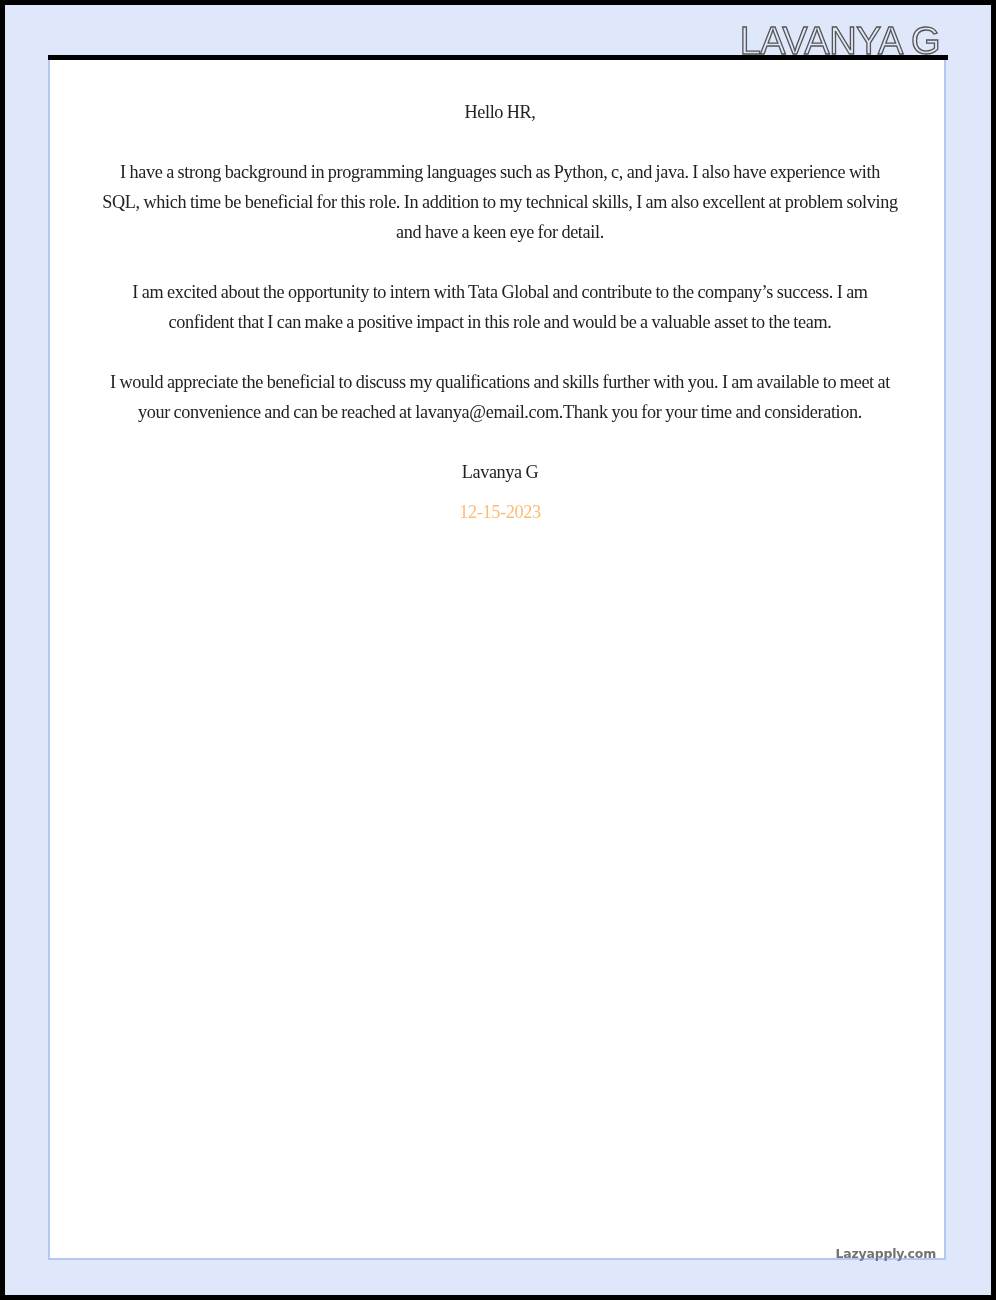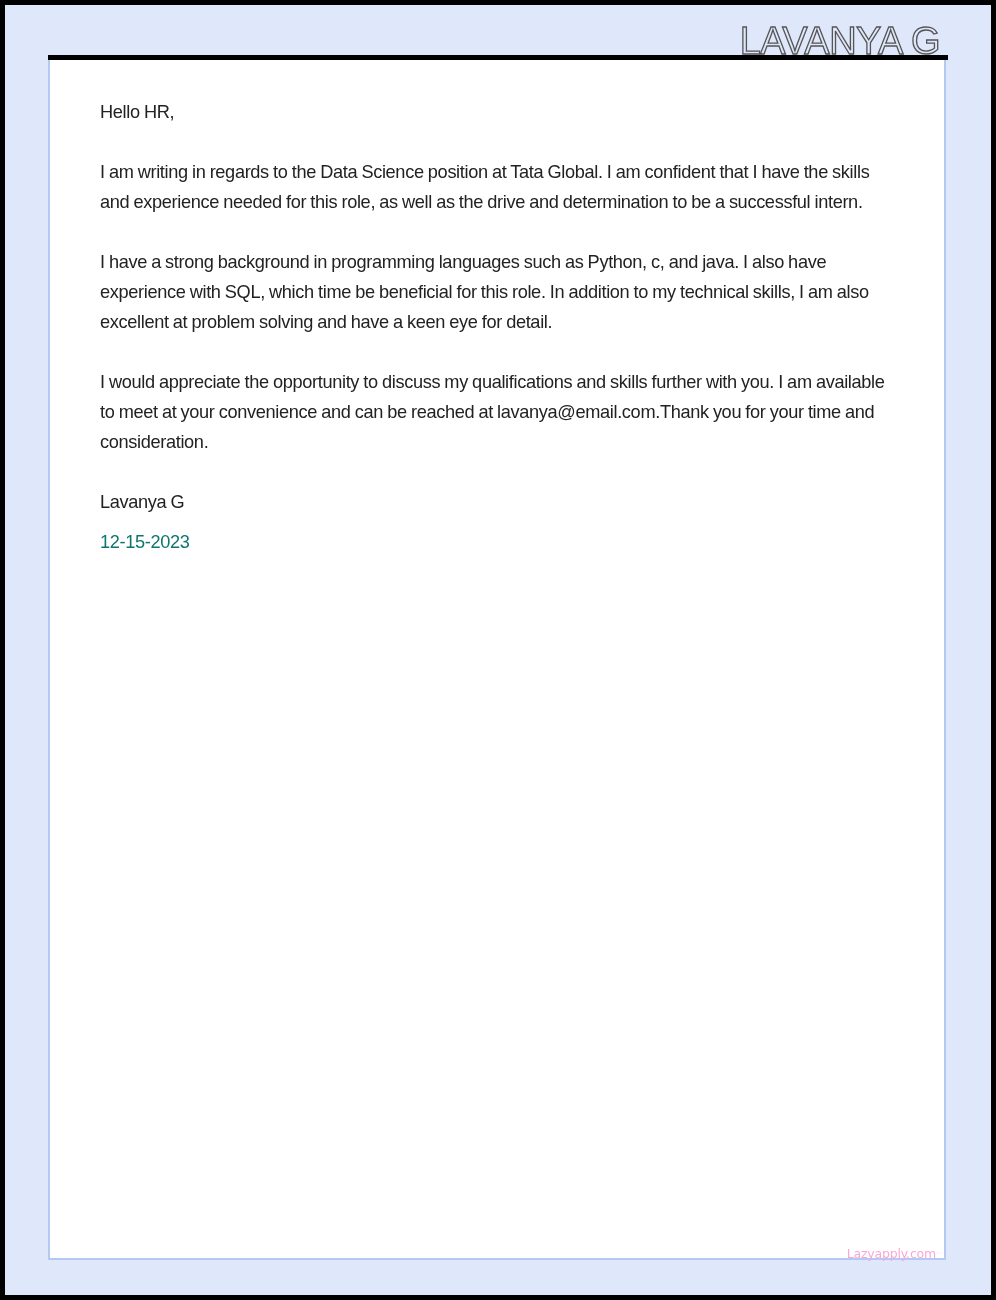--- a/index.html
+++ b/index.html
@@ -27,45 +27,45 @@
       border-right: 2px solid #b3c9f2;
       border-bottom: 2px solid #b3c9f2;
       box-sizing: border-box;
     }
     .top-rule {
       position: absolute; left: 48px; top: 55px; width: 900px; height: 5px;
       background: #000;
     }
     .letter {
       position: absolute; left: 100px; top: 97px; width: 800px;
-      font-family: Liberation Sans, sans-serif;
+      font-family: Liberation Serif, serif;
       font-size: 18.2px; line-height: 30px; color: #222;
-      letter-spacing: -0.35px; word-spacing: -0.5px;
+      letter-spacing: -0.35px; word-spacing: -0.5px; text-align: center;
     }
     .letter p { margin: 0 0 30px 0; }
     .letter .signature { margin: 0 0 10px 0; }
-    .letter .date { color: #0f766e; margin: 0; }
+    .letter .date { color: #fdba74; margin: 0; }
     .footer-brand {
       position: absolute; right: 60px; top: 1246px;
       font-family: "DejaVu Sans", sans-serif;
-      font-size: 12.5px; color: #f9a8d4; letter-spacing: -0.2px;
+      font-size: 12.5px; color: #737373; letter-spacing: -0.2px; font-weight: bold;
     }
   </style>
 </head>
 <body>
 
 <div class="frame">
   <div class="header-name">LAVANYA G</div>
 </div>
 
 <div class="page"></div>
 <div class="top-rule"></div>
 
 <div class="letter">
   <p>Hello HR,</p>
-  <p>I am writing in regards to the Data Science position at Tata Global. I am confident that I have the skills and experience needed for this role, as well as the drive and determination to be a successful intern.</p>
   <p>I have a strong background in programming languages such as Python, c, and java. I also have experience with SQL, which time be beneficial for this role. In addition to my technical skills, I am also excellent at problem solving and have a keen eye for detail.</p>
-  <p>I would appreciate the opportunity to discuss my qualifications and skills further with you. I am available to meet at your convenience and can be reached at lavanya@email.com.Thank you for your time and consideration.</p>
+  <p>I am excited about the opportunity to intern with Tata Global and contribute to the company’s success. I am confident that I can make a positive impact in this role and would be a valuable asset to the team.</p>
+  <p>I would appreciate the beneficial to discuss my qualifications and skills further with you. I am available to meet at your convenience and can be reached at lavanya@email.com.Thank you for your time and consideration.</p>
   <p class="signature">Lavanya G</p>
   <p class="date">12-15-2023</p>
 </div>
 
 <div class="footer-brand">Lazyapply.com</div>
 
 </body></html>

